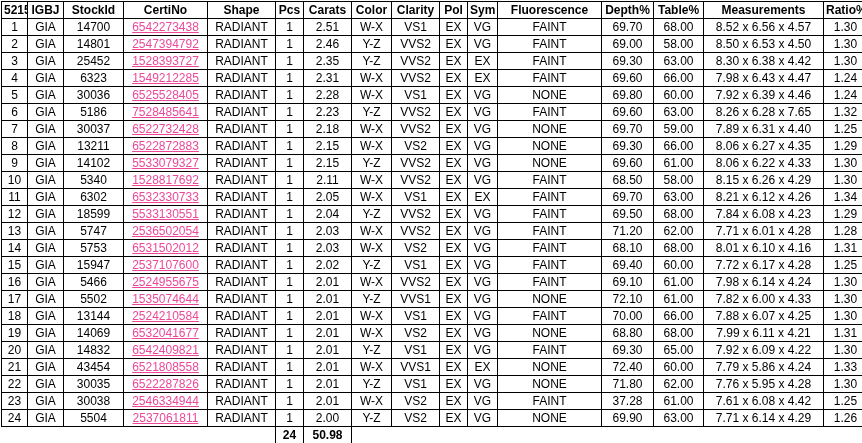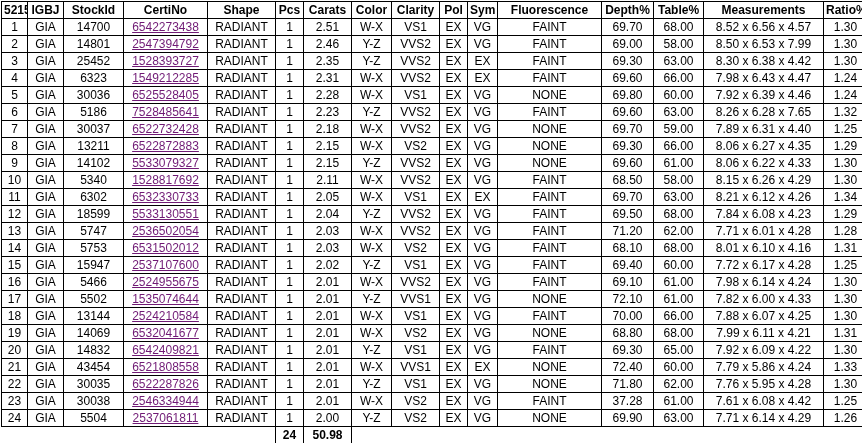--- a/index.html
+++ b/index.html
@@ -30,21 +30,21 @@
     white-space: nowrap;
   }
   table.grid thead th {
     font-weight: bold;
     text-align: center;
     background: #ffffff;
     font-size: 12px;
   }
   td.c { text-align: center; }
   .certino a {
-    color: #701a75;
+    color: #ec4899;
     text-decoration: underline;
     cursor: pointer;
   }
   tfoot td {
     font-weight: bold;
     text-align: center;
   }
   tfoot td.blank {
     border: none;
   }
@@ -135,21 +135,21 @@
         <td class="c">RADIANT</td>
         <td class="c">1</td>
         <td class="c">2.46</td>
         <td class="c">Y-Z</td>
         <td class="c">VVS2</td>
         <td class="c">EX</td>
         <td class="c">VG</td>
         <td class="c">FAINT</td>
         <td class="c">69.00</td>
         <td class="c">58.00</td>
-        <td class="c">8.50 x 6.53 x 7.99</td>
+        <td class="c">8.50 x 6.53 x 4.50</td>
         <td class="c">1.30</td>
       </tr>
       <tr>
         <td class="c">3</td>
         <td class="c">GIA</td>
         <td class="c">25452</td>
         <td class="c certino"><a>1528393727</a></td>
         <td class="c">RADIANT</td>
         <td class="c">1</td>
         <td class="c">2.35</td>

